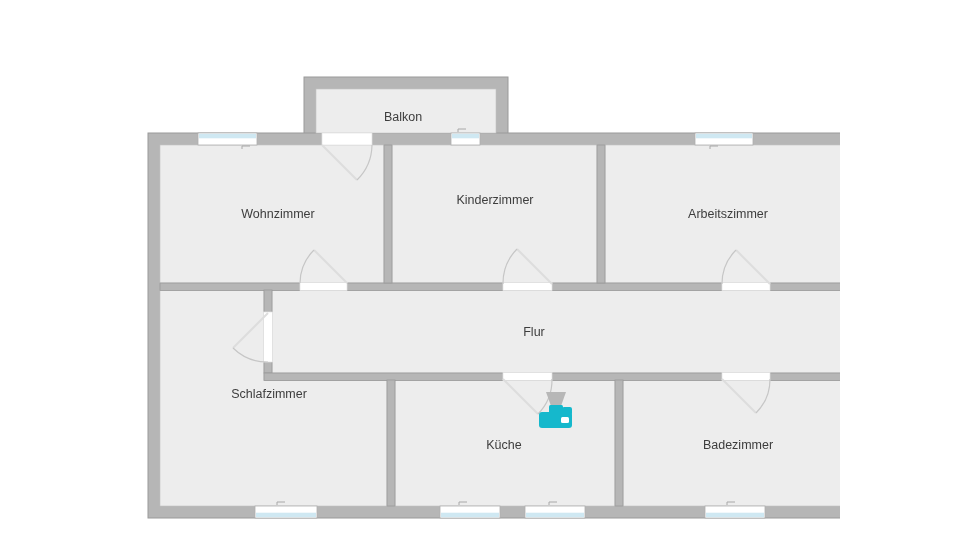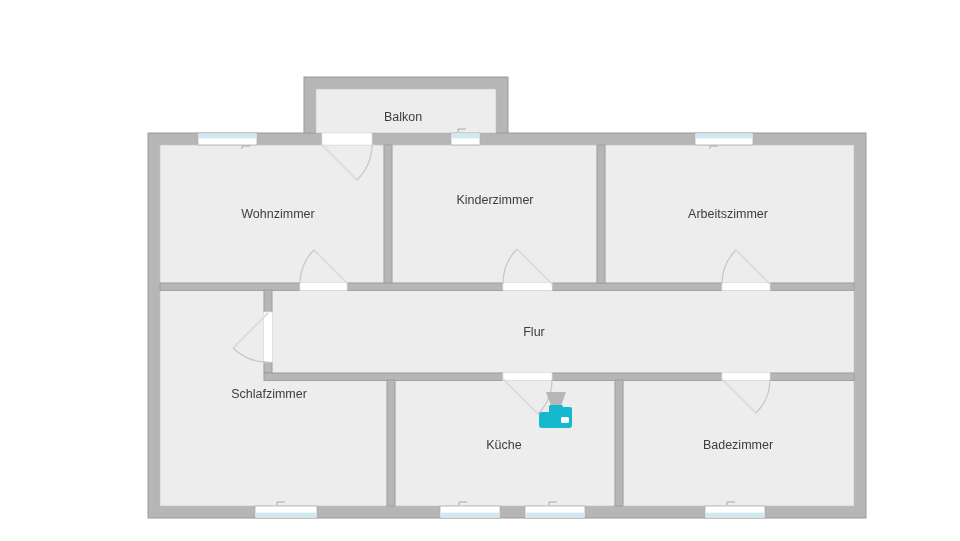--- a/index.html
+++ b/index.html
@@ -1,16 +1,16 @@
 <!DOCTYPE html>
 <html style="--background: #ffffff; --wall: #b6b6b6; --wall-outline: #9a9a9a; --floor: #ededed; --window-glass: #cfe8f2; --door-arc: #c6c6c6; --appliance-teal: #15b8cc; --appliance-gray: #b7b7b7; --label: #3d3d3d;"><head>
 <meta charset="utf-8">
 <style>
   html,body{margin:0;padding:0;background:#fff;}
-  .canvas{position:relative;width:960px;height:541px;background:var(--background,#fff);overflow:hidden;
+  .canvas{position:relative;width:840px;height:541px;background:var(--background,#fff);overflow:hidden;
           font-family:"Liberation Sans",sans-serif;}
   svg{display:block;}
   .wall{fill:var(--wall,#b6b6b6);stroke:var(--wall-outline,#9a9a9a);stroke-width:1;}
   .iwall{fill:var(--wall,#b6b6b6);stroke:var(--wall-outline,#9a9a9a);stroke-width:0.8;}
   .floor{fill:var(--floor,#ededed);stroke:#c2c2c2;stroke-width:0.6;}
   .window-frame{fill:#ffffff;stroke:#b0b0b0;stroke-width:0.8;}
   .window-glass{fill:var(--window-glass,#cfe8f2);stroke:none;}
   .door-gap{fill:#ffffff;stroke:#e2e2e2;stroke-width:0.7;}
   .door-arc{fill:none;stroke:var(--door-arc,#c6c6c6);stroke-width:1.2;}
   .door-leaf{fill:none;stroke:#dddddd;stroke-width:2;}

